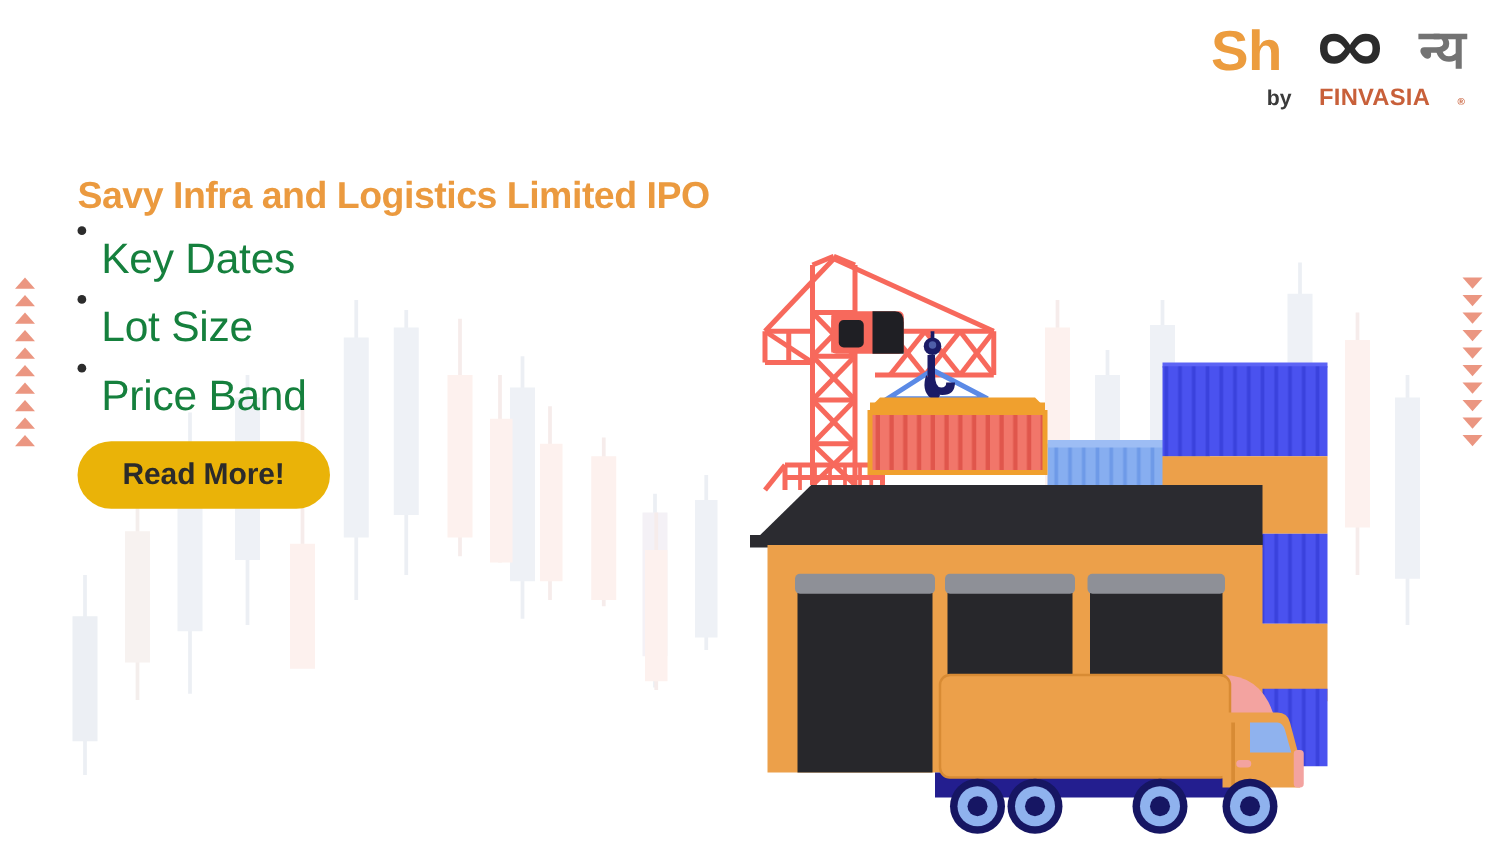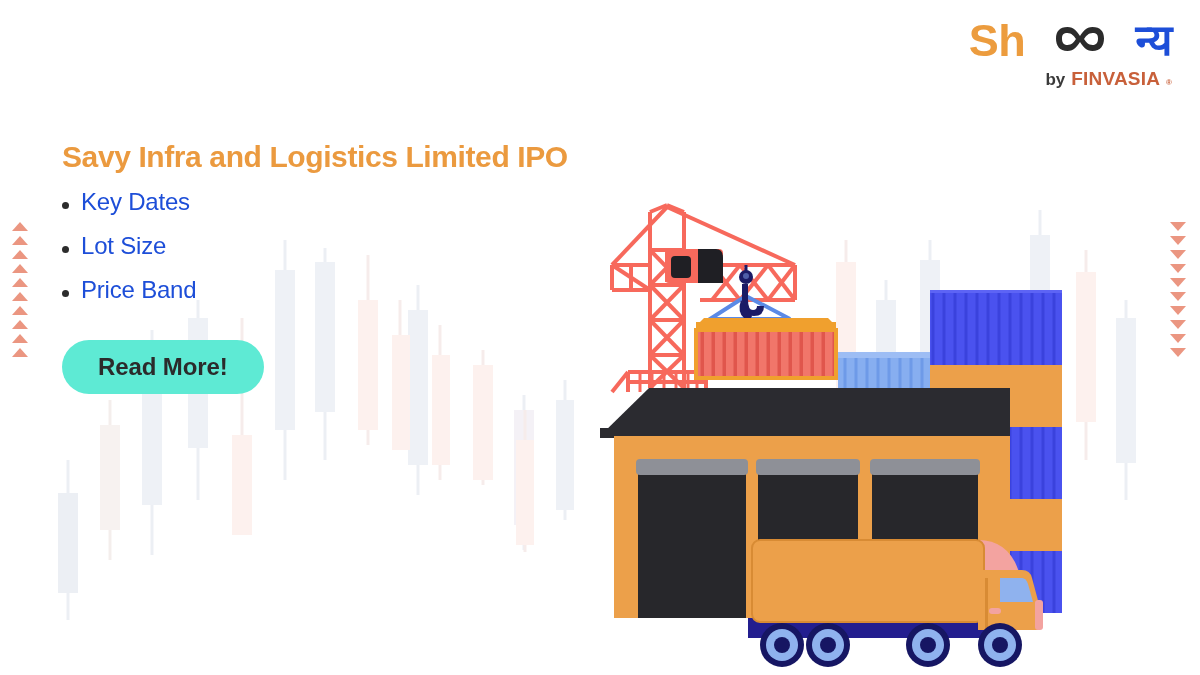--- a/index.html
+++ b/index.html
@@ -67,33 +67,33 @@
     letter-spacing: -0.5px;
     display: flex;
     align-items: center;
     justify-content: flex-end;
     gap: 28px;
   }
   .logo-sh { display:inline-block; }
   .logo-inf { display:inline-block; margin: 0 1px; }
   .logo-nya {
     display:inline-block;
-    color: #1d4ed8;
+    color: #737373;
     font-size: 43px;
     font-weight: 700;
   }
   .logo-by {
     margin-top: 6px;
     font-size: 17px;
     font-weight: 700;
     color: #3a3a3a;
     display: flex;
     align-items: baseline;
     justify-content: flex-end;
-    gap: 6px;
+    gap: 22px;
   }
   .logo-fin {
     color: #c8603a;
     font-size: 19px;
     font-weight: 700;
     letter-spacing: 0.2px;
     position: relative;
     text-align: right;
   }
   .logo-reg {
@@ -116,43 +116,42 @@
     letter-spacing: -0.4px;
     margin: 0 0 14px 0;
     white-space: nowrap;
   }
   .bullets {
     list-style: none;
     margin: 0;
     padding: 0;
   }
   .bullets li {
-    font-size: 24px;
-    color: #1d4ed8;
+    font-size: 34px;
+    color: #15803d;
     margin-bottom: 16px;
     letter-spacing: -0.2px;
     display: flex;
-    align-items: flex-end;
+    align-items: flex-start;
   }
   .bullets li .dot {
     display: inline-block;
     width: 7px; height: 7px;
     border-radius: 50%;
     background: #2c2c2c;
     margin-right: 12px;
     flex: none;
     position: relative;
     top: -7px;
   }
   .cta {
-    margin-top: 20px;
     display: inline-flex;
     align-items: center;
     justify-content: center;
-    background: #5eead4;
+    background: #eab308;
     color: #2b2b2b;
     font-size: 24px;
     font-weight: 700;
     padding: 13px 36px;
     border: none;
     border-radius: 40px;
     cursor: pointer;
     letter-spacing: -0.1px;
   }
 

